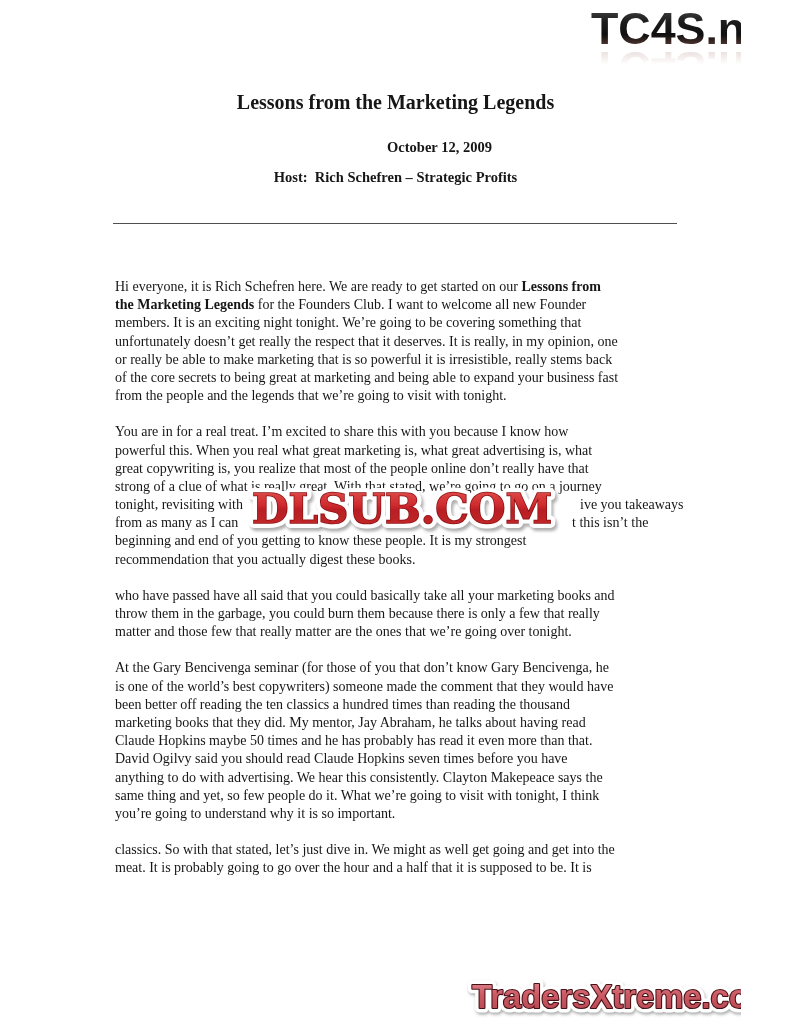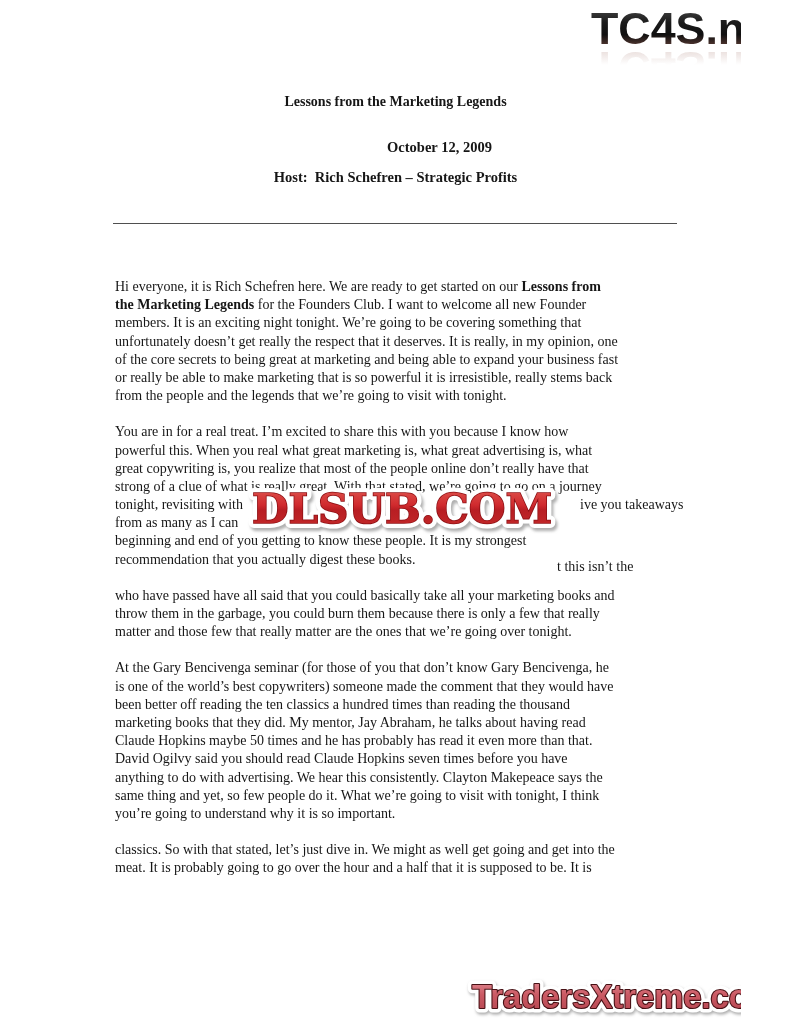--- a/index.html
+++ b/index.html
@@ -1,19 +1,19 @@
 <!DOCTYPE html>
 <html><head>
 <meta charset="utf-8">
 <style>
   html,body{margin:0;padding:0;background:#fff;}
   .page{position:relative;width:741px;height:1024px;background:#ffffff;overflow:hidden;
         font-family:"Liberation Serif",serif;color:#161616;}
   .doc-title{position:absolute;top:90px;left:0;width:791px;text-align:center;
-             font-size:14px;font-weight:bold;line-height:24px;white-space:pre;}
+             font-size:20px;font-weight:bold;line-height:24px;white-space:pre;}
   .doc-date{position:absolute;top:139px;left:0;width:791px;text-align:center;
             font-size:14.5px;font-weight:bold;white-space:pre;padding-left:44px;}
   .doc-host{position:absolute;top:169px;left:0;width:791px;text-align:center;
             font-size:14.5px;font-weight:bold;white-space:pre;}
   .rule{position:absolute;top:223px;left:113px;width:564px;height:0;
         border-top:1.6px solid #4f4f4f;}
   .doc-body{position:absolute;top:278px;left:115px;width:566px;
             font-size:14px;line-height:18.2px;}
   .para{margin-bottom:18px;}
   .line{position:relative;white-space:pre;height:18.2px;}
@@ -53,31 +53,31 @@
   <div class="doc-host">Host:  Rich Schefren – Strategic Profits</div>
 
   <div class="rule"></div>
 
   <div class="doc-body" id="doc-body">
       <div class="para">
         <div class="line"><span>Hi everyone, it is Rich Schefren here. We are ready to get started on our </span><span class="b">Lessons from</span></div>
         <div class="line"><span class="b">the Marketing Legends</span><span> for the Founders Club. I want to welcome all new Founder</span></div>
         <div class="line"><span>members. It is an exciting night tonight. We’re going to be covering something that</span></div>
         <div class="line"><span>unfortunately doesn’t get really the respect that it deserves. It is really, in my opinion, one</span></div>
+        <div class="line"><span>or really be able to make marketing that is so powerful it is irresistible, really stems back</span></div>
         <div class="line"><span>of the core secrets to being great at marketing and being able to expand your business fast</span></div>
-        <div class="line"><span>or really be able to make marketing that is so powerful it is irresistible, really stems back</span></div>
         <div class="line"><span>from the people and the legends that we’re going to visit with tonight.</span></div>
       </div>
       <div class="para">
         <div class="line"><span>You are in for a real treat. I’m excited to share this with you because I know how</span></div>
         <div class="line"><span>powerful this. When you real what great marketing is, what great advertising is, what</span></div>
         <div class="line"><span>great copywriting is, you realize that most of the people online don’t really have that</span></div>
         <div class="line"><span>strong of a clue of what is really great. With that stated, we’re going to go on a journey</span></div>
         <div class="line"><span>tonight, revisiting with</span><span class="abs" style="left: 465px;">ive you takeaways</span></div>
-        <div class="line"><span>from as many as I can</span><span class="abs" style="left: 442px; margin-top: 44px;">t this isn’t the</span></div>
+        <div class="line"><span>from as many as I can</span><span class="abs" style="left: 457px;">t this isn’t the</span></div>
         <div class="line"><span>beginning and end of you getting to know these people. It is my strongest</span></div>
         <div class="line"><span>recommendation that you actually digest these books.</span></div>
       </div>
       <div class="para">
         <div class="line"><span>who have passed have all said that you could basically take all your marketing books and</span></div>
         <div class="line"><span>throw them in the garbage, you could burn them because there is only a few that really</span></div>
         <div class="line"><span>matter and those few that really matter are the ones that we’re going over tonight.</span></div>
       </div>
       <div class="para">
         <div class="line"><span>At the Gary Bencivenga seminar (for those of you that don’t know Gary Bencivenga, he</span></div>

